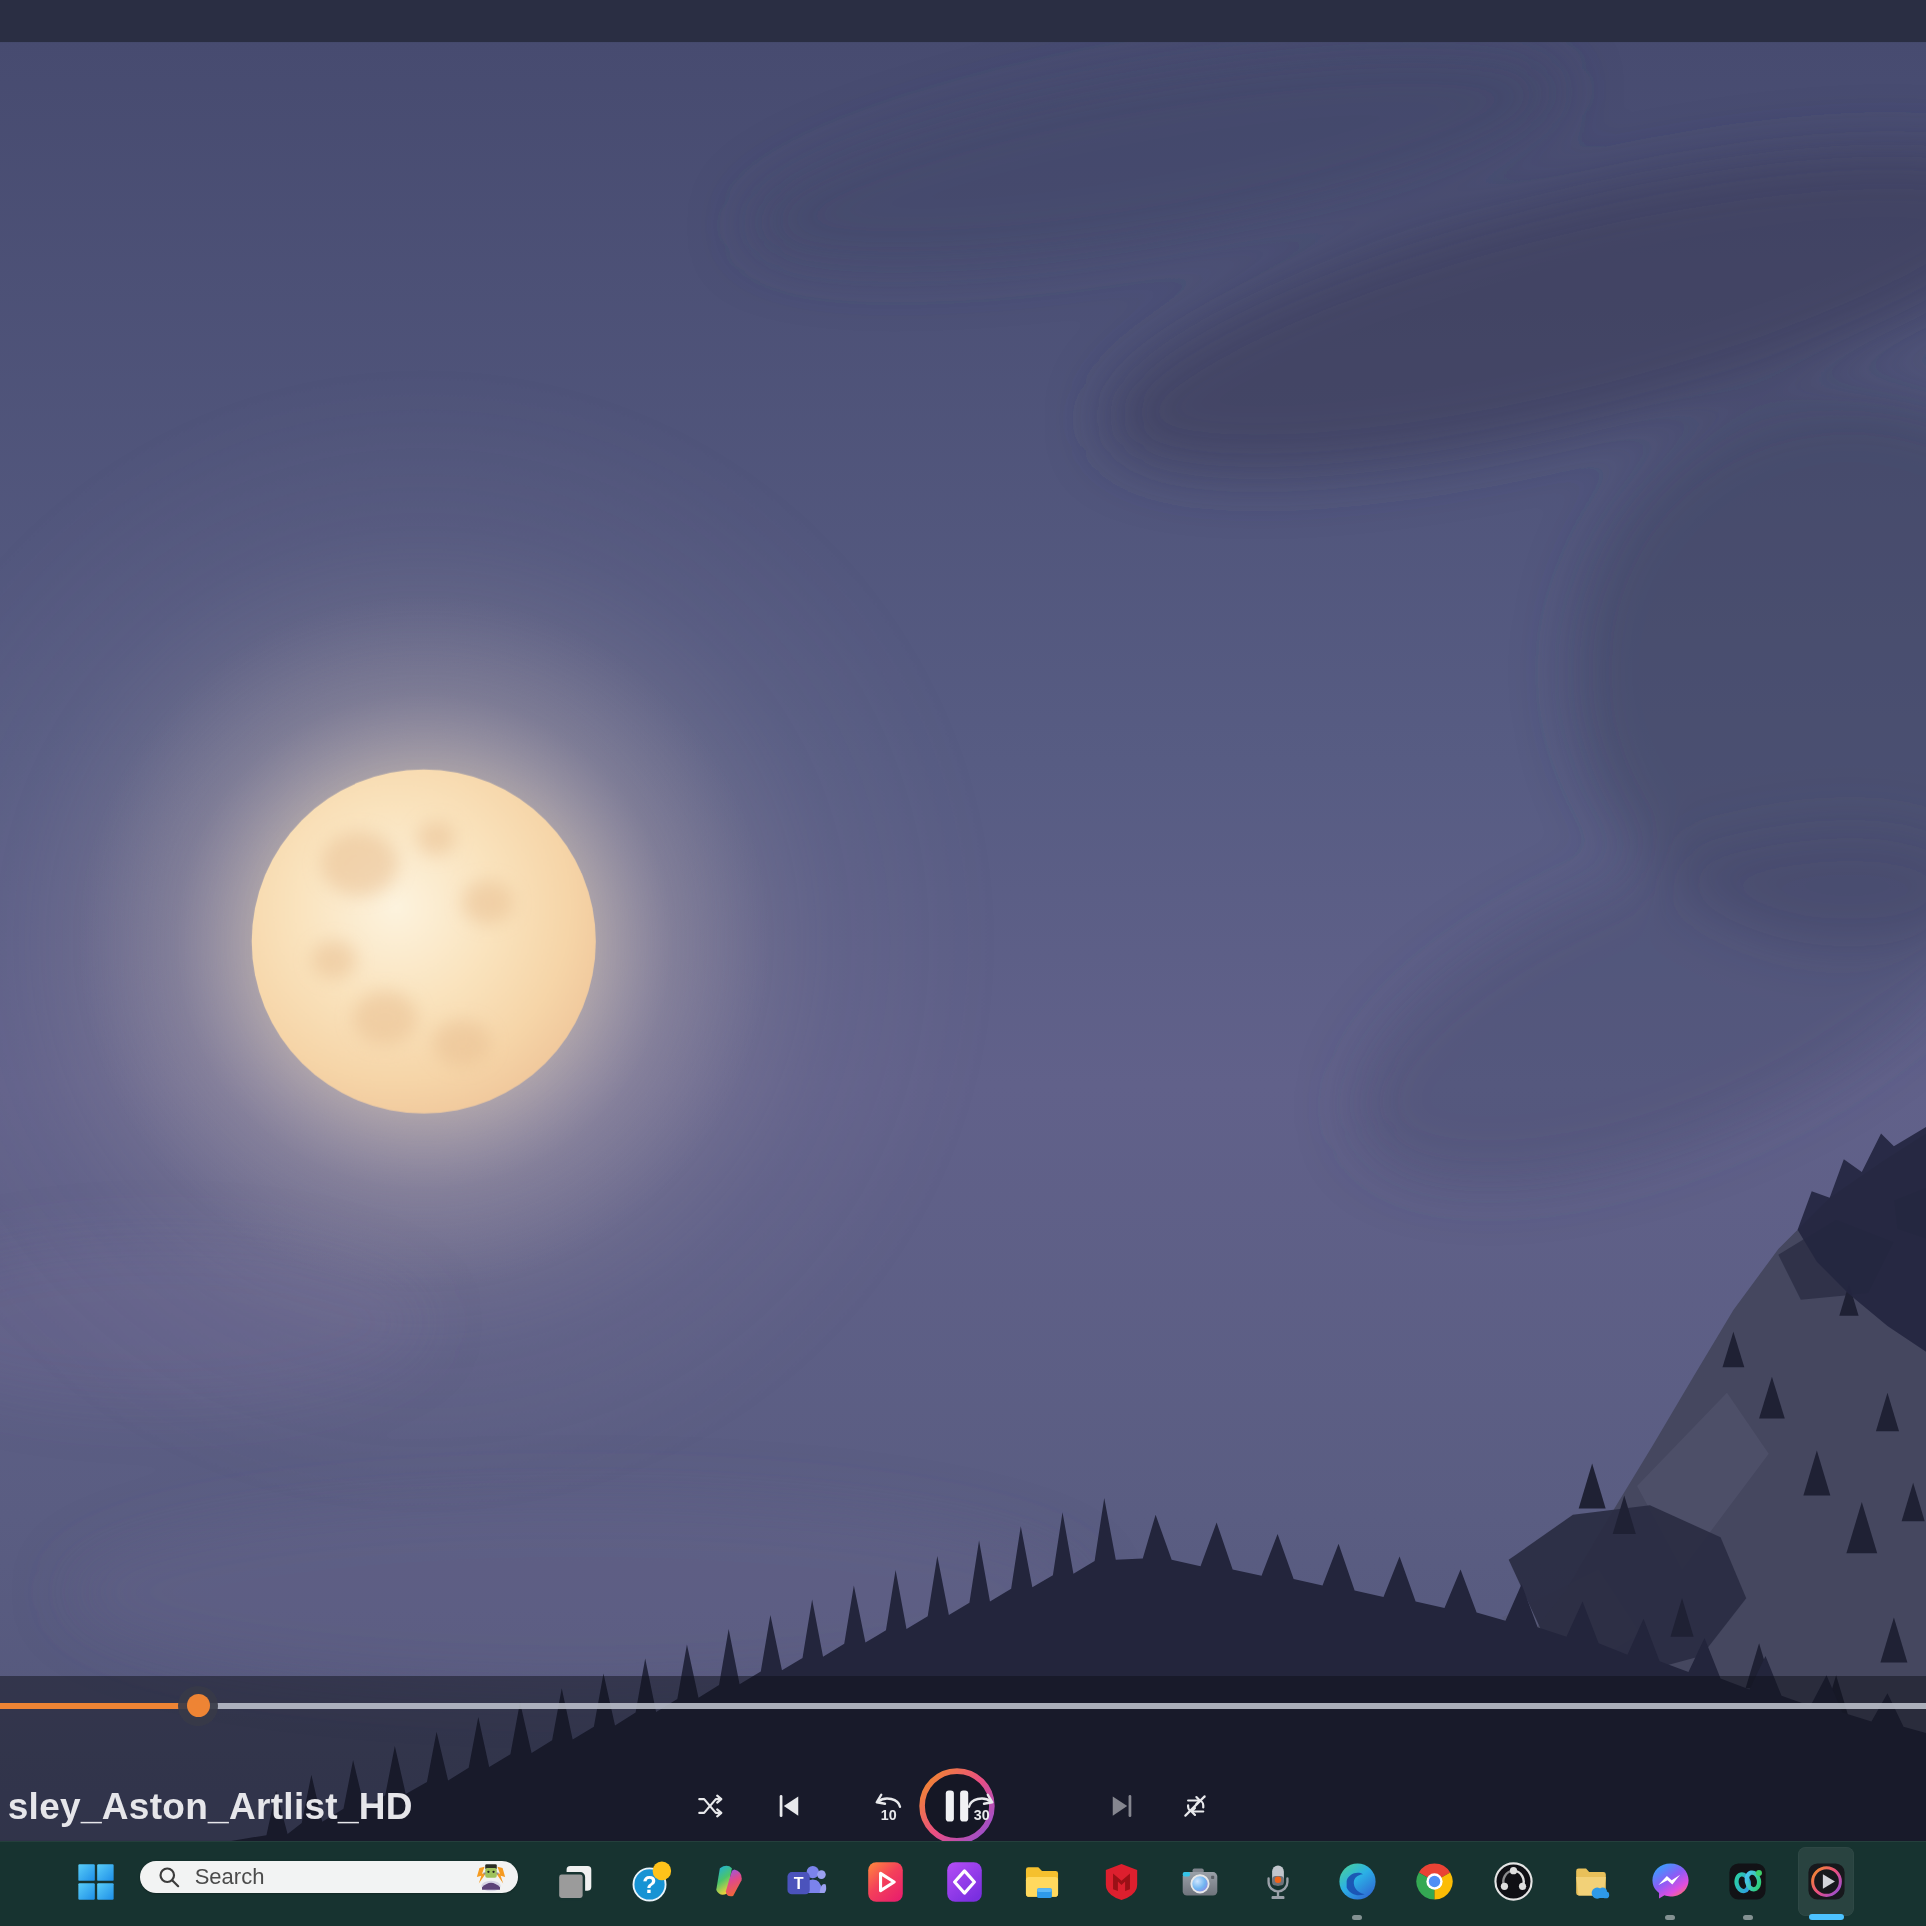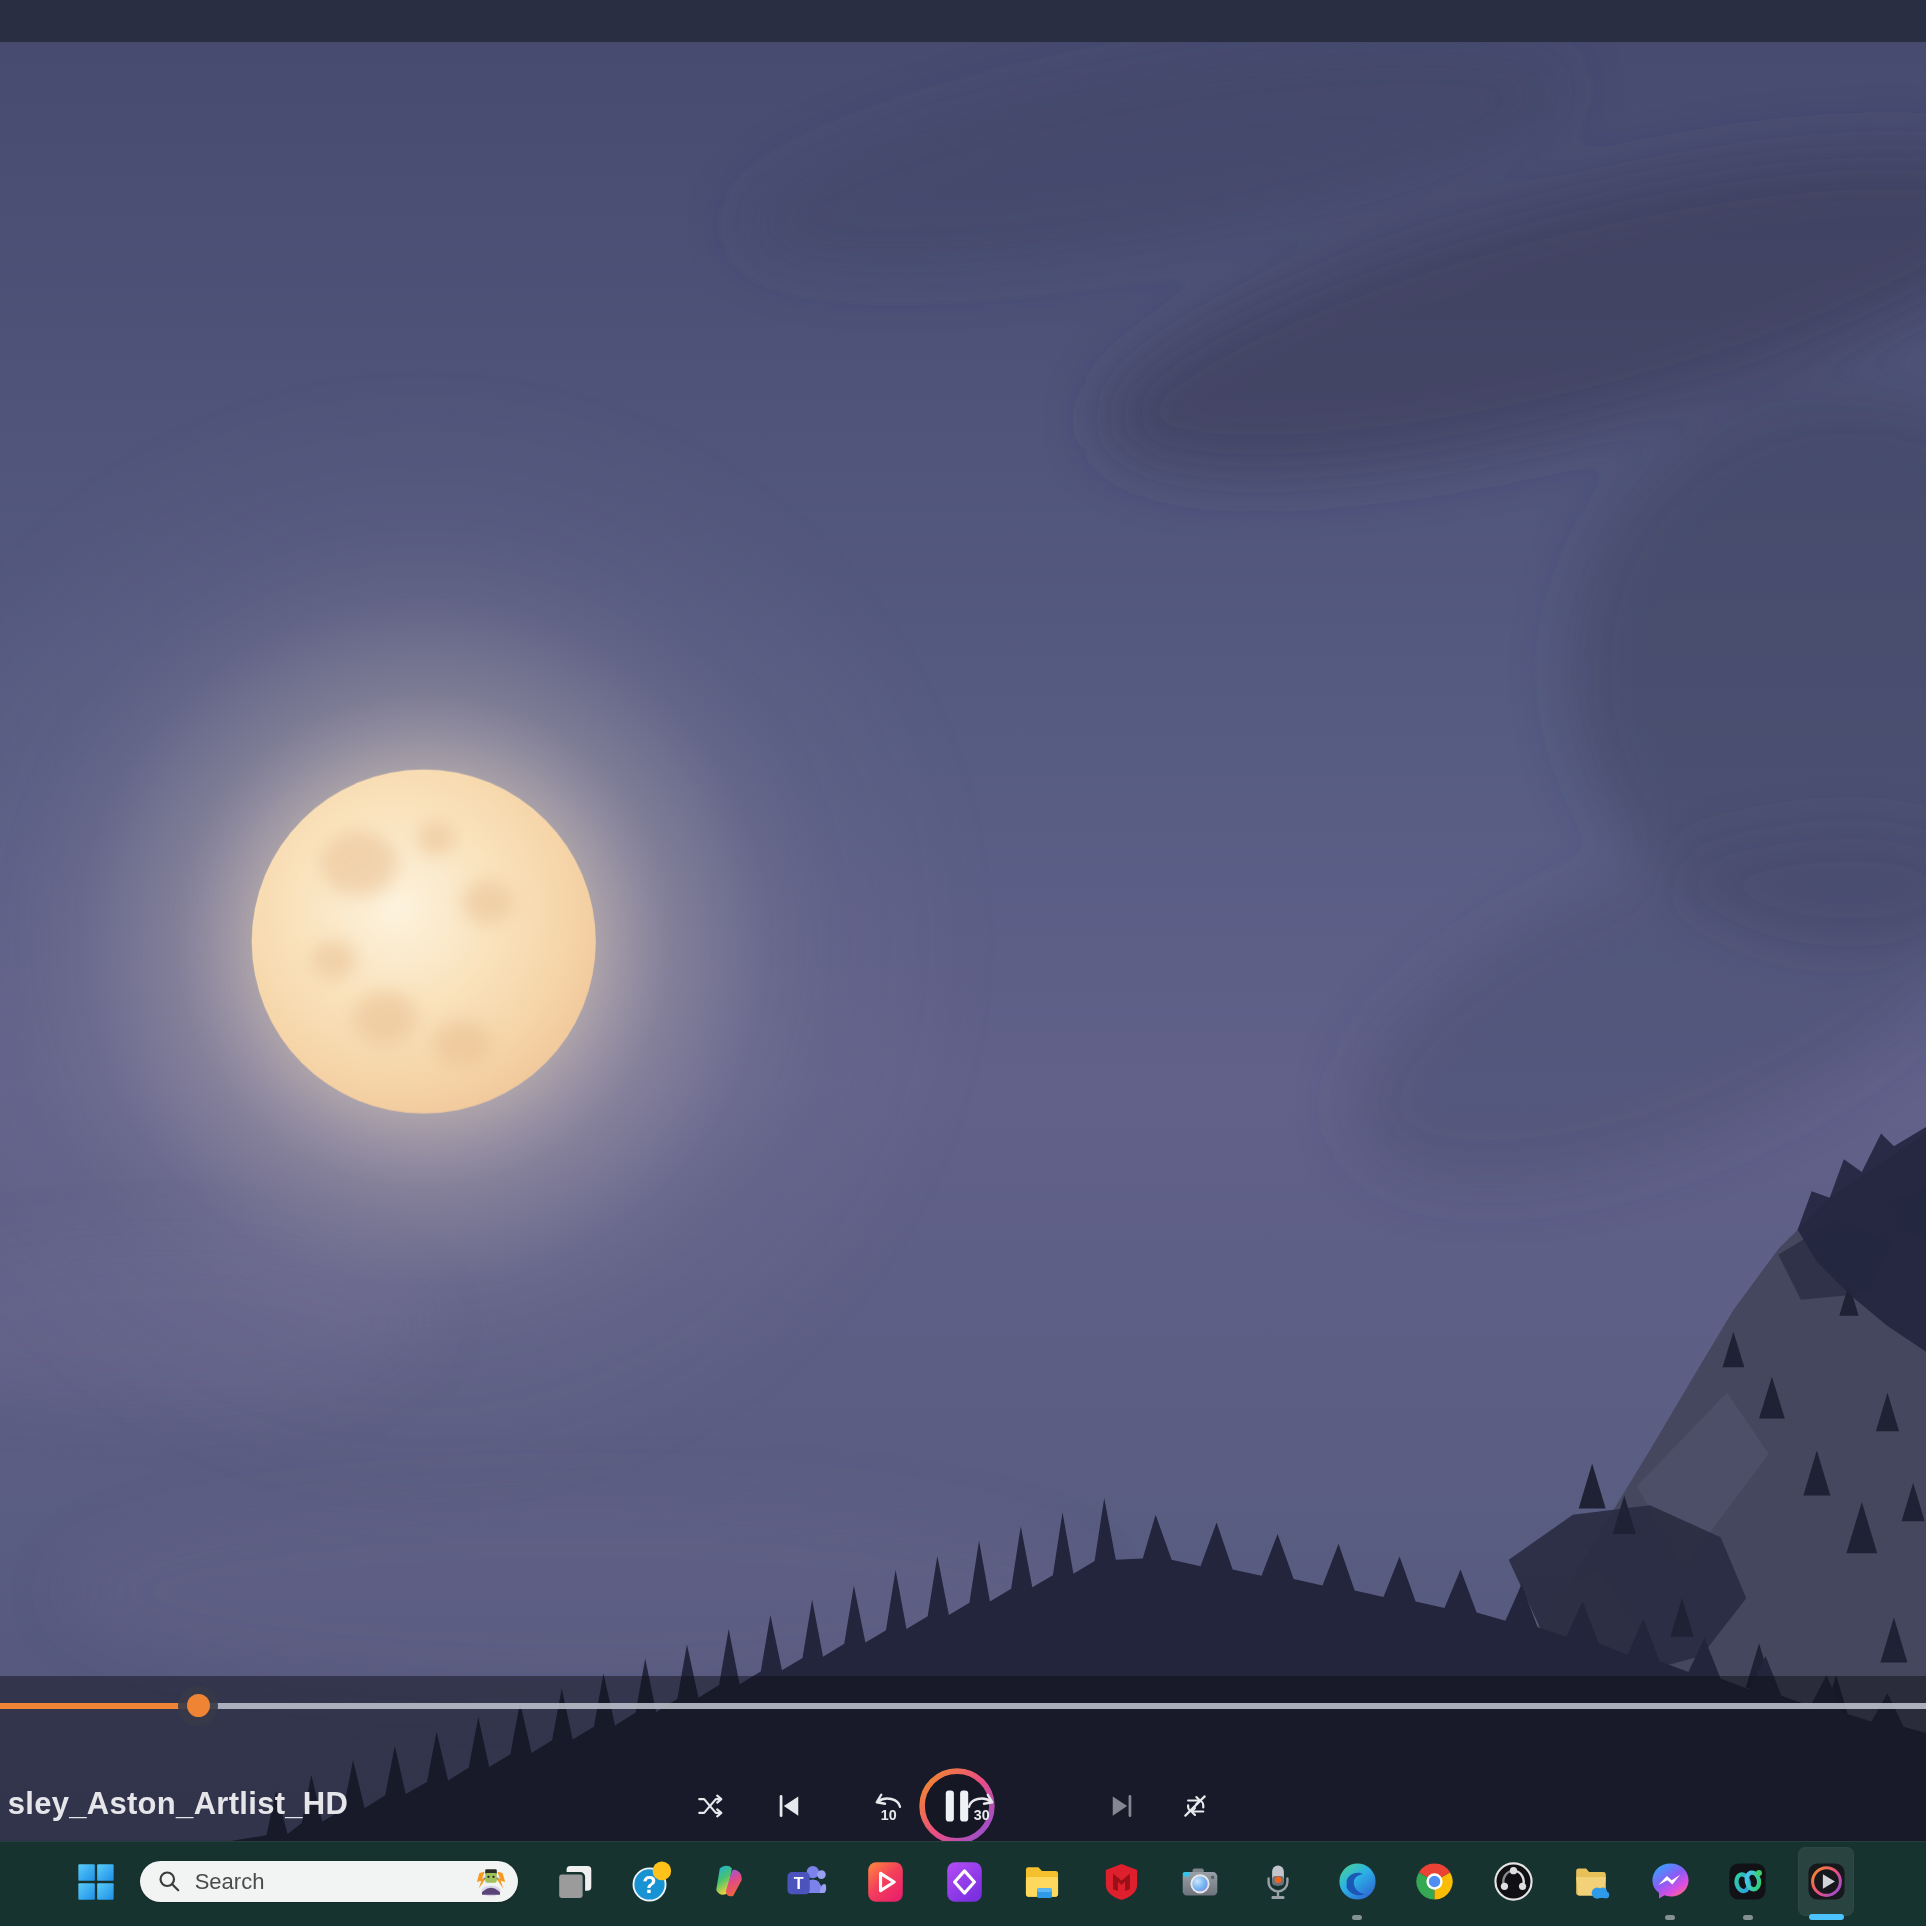--- a/index.html
+++ b/index.html
@@ -9,31 +9,31 @@
   .video-wrap svg{display:block;}
   
   .overlay{position:absolute;left:0;top:1676px;width:1926px;height:166px;
     background:rgba(13,14,24,0.48);}
   .progress{position:absolute;left:0;top:27px;width:1926px;height:6.4px;}
   .progress .played{position:absolute;left:0;top:0;height:6.4px;width:var(--progress,10.3%);background:#EE8434;}
   .progress .rest{position:absolute;left:var(--progress,10.3%);right:0;top:0;height:6.4px;background:rgba(190,195,205,0.88);}
   .thumb{position:absolute;left:var(--progress,10.3%);top:30px;width:40px;height:40px;margin-left:-20px;margin-top:-20px;
     border-radius:50%;background:rgba(56,59,73,0.92);}
   .thumb::after{content:"";position:absolute;left:8.3px;top:8.3px;width:23px;height:23px;border-radius:50%;background:#EE8434;}
-  .filename{position:absolute;left:7.7px;top:110px;font-size:31px;font-weight:600;color:#E6E6EA;letter-spacing:0.3px;white-space:nowrap;}
+  .filename{position:absolute;left:7.7px;top:110px;font-size:37px;font-weight:600;color:#E6E6EA;letter-spacing:0.3px;white-space:nowrap;}
   .ctl{position:absolute;top:130px;transform:translate(-50%,-50%);background:none;border:none;padding:0;cursor:pointer;line-height:0;}
   
   .taskbar{position:absolute;left:0;top:1841px;width:1926px;height:85px;background:#173330;
     border-top:0.6px solid rgba(255,255,255,0.06);}
   .tb-btn{position:absolute;top:5.1px;width:56px;height:69px;border:none;background:none;border-radius:7.7px;
     display:flex;align-items:center;justify-content:center;cursor:pointer;padding:0;line-height:0;}
   .tb-btn.active{background:rgba(255,255,255,0.08);box-shadow:inset 0 0 0 0.6px rgba(255,255,255,0.05);}
   .dot{position:absolute;top:73px;width:10.3px;height:4.5px;border-radius:2.6px;background:rgba(220,223,226,0.55);}
   .pill{position:absolute;top:72px;width:35px;height:6.4px;border-radius:3.2px;background:#4CC2FF;}
-  .search-pill{position:absolute;left:140px;top:19px;width:378px;height:41px;border-radius:20.5px;background:#F2F3F3;
+  .search-pill{position:absolute;left:140px;top:19px;width:378px;height:32px;border-radius:20.5px;background:#F2F3F3;
     display:flex;align-items:center;box-shadow:0 0.6px 1.9px rgba(0,0,0,0.35);}
   .search-pill input{border:none;outline:none;background:transparent;font-size:22px;color:#3C3C3C;width:212px;
     font-family:"Liberation Sans","DejaVu Sans",sans-serif;}
   .search-pill input::placeholder{color:#4B4B4B;opacity:1;}
   .mag{margin:0 11.6px 0 16.7px;line-height:0;}
   .frank{margin-left:auto;margin-right:9px;line-height:0;}
 </style>
 </head>
 <body>
 

